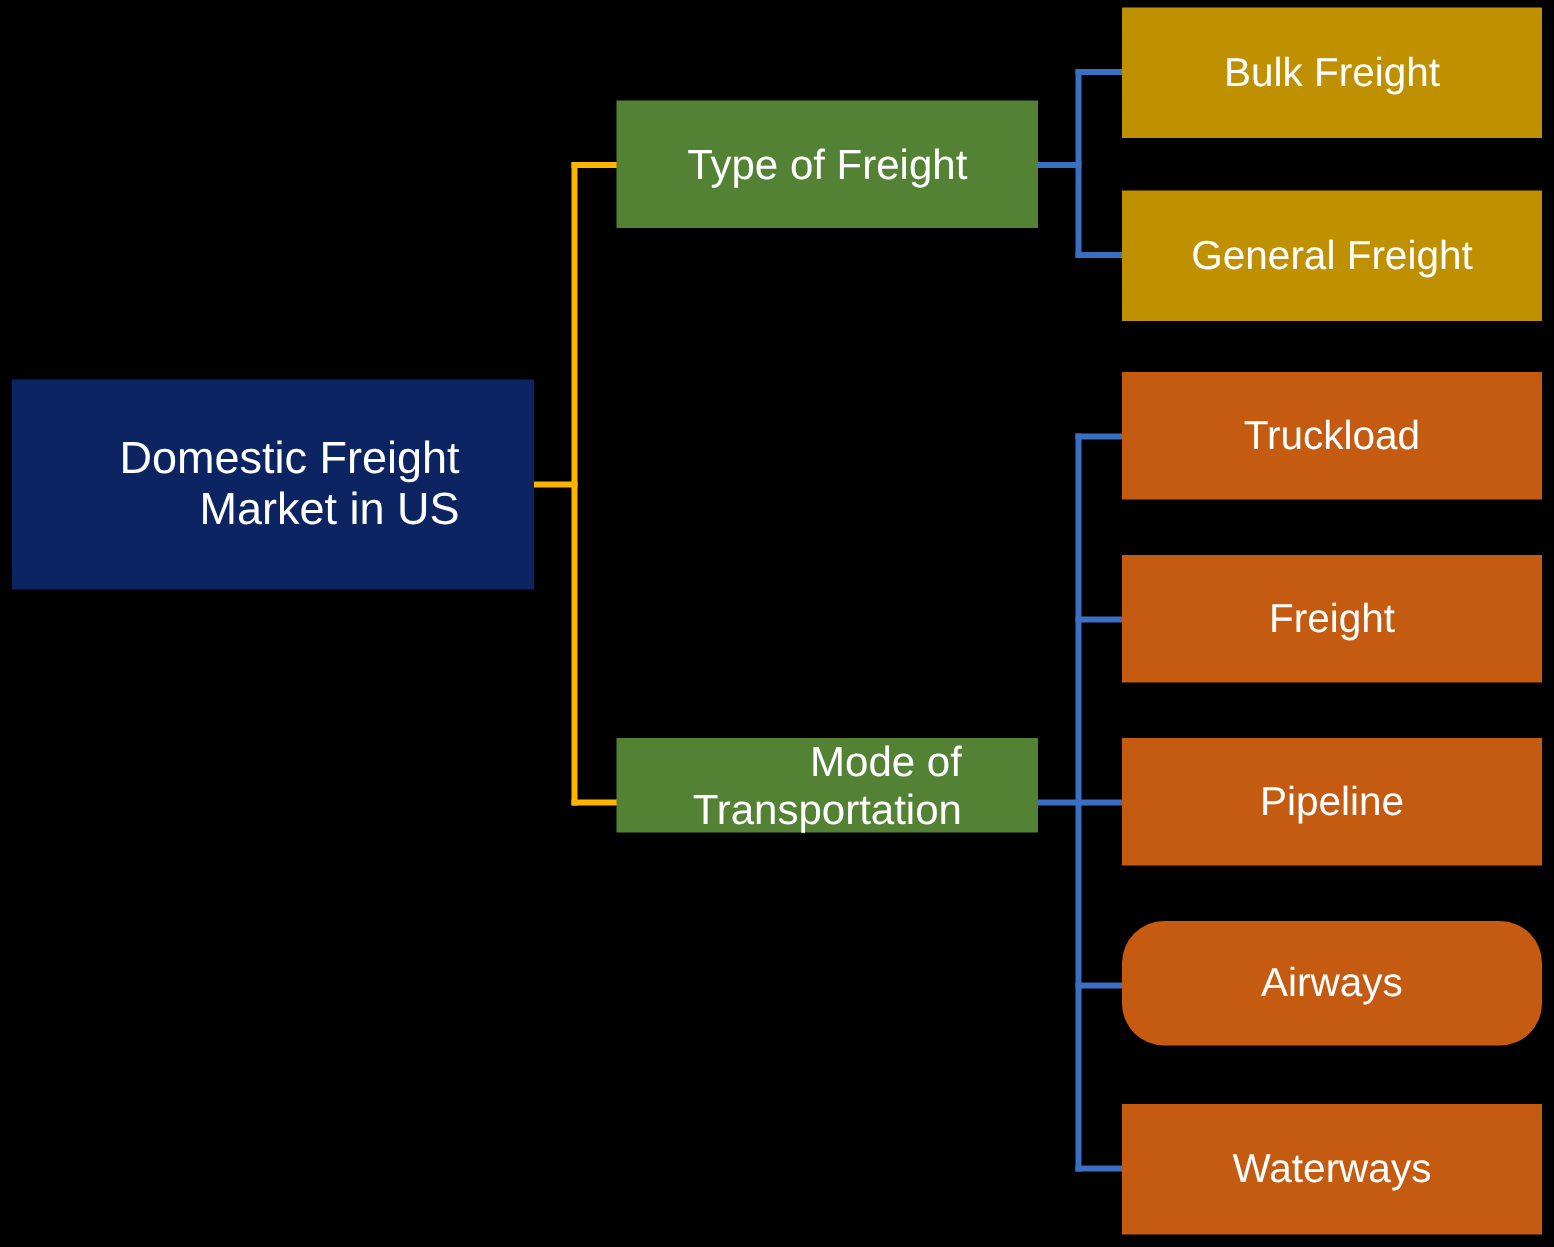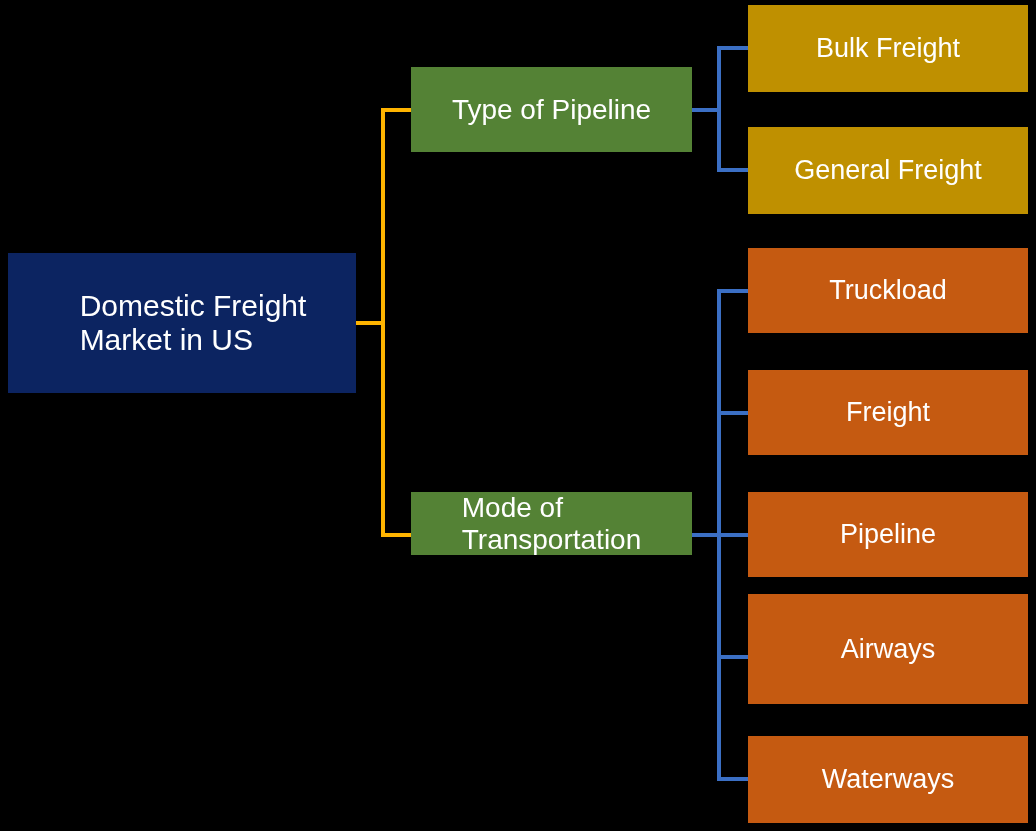--- a/index.html
+++ b/index.html
@@ -14,21 +14,21 @@
     background: #000000;
     overflow: hidden;
     font-family: "Liberation Sans", sans-serif;
   }
   .node {
     position: absolute;
     box-sizing: border-box;
     display: flex;
     align-items: center;
     justify-content: center;
-    text-align: left;
+    text-align: right;
     color: #ffffff;
     line-height: 1.12;
     padding: 2px 6px;
     white-space: pre-line;
   }
   .node-root {
     background: #0c2461;
     font-size: 30px;
     padding-left: 28px;
   }
@@ -68,21 +68,21 @@
 
   <div class="conn conn-h gold-line" style="left:356px; top:321px; width:29px;"></div>
 
   <div class="conn conn-v gold-line" style="left:381px; top:108px; width:4px; height:429px;"></div>
 
   <div class="conn conn-h gold-line" style="left:381px; top:108px; width:32px;"></div>
 
   <div class="conn conn-h gold-line" style="left:381px; top:533px; width:32px;"></div>
 
   <div class="node node-branch" style="left:411px; top:67px; width:281px; height:85px;">
-    <span>Type of Pipeline</span>
+    <span>Type of Freight</span>
   </div>
 
   <div class="conn conn-h blue-line" style="left:692px; top:108px; width:29px;"></div>
   <div class="conn conn-v blue-line" style="left:717px; top:46px; width:4px; height:126px;"></div>
   <div class="conn conn-h blue-line" style="left:717px; top:46px; width:33px;"></div>
   <div class="conn conn-h blue-line" style="left:717px; top:168px; width:33px;"></div>
 
   <div class="node node-leaf-gold" style="left:748px; top:5px; width:280px; height:87px;">
     <span>Bulk Freight</span>
   </div>
@@ -109,21 +109,21 @@
   </div>
 
   <div class="node node-leaf-orange" style="left:748px; top:370px; width:280px; height:85px;">
     <span>Freight</span>
   </div>
 
   <div class="node node-leaf-orange" style="left:748px; top:492px; width:280px; height:85px;">
     <span>Pipeline</span>
   </div>
 
-  <div class="node node-leaf-orange" style="left:748px; top:594px; width:280px; height:110px;">
+  <div class="node node-leaf-orange" style="left:748px; top:614px; width:280px; height:83px;border-radius:28px;">
     <span>Airways</span>
   </div>
 
   <div class="node node-leaf-orange" style="left:748px; top:736px; width:280px; height:87px;">
     <span>Waterways</span>
   </div>
 
 </div>
 
 </body></html>

